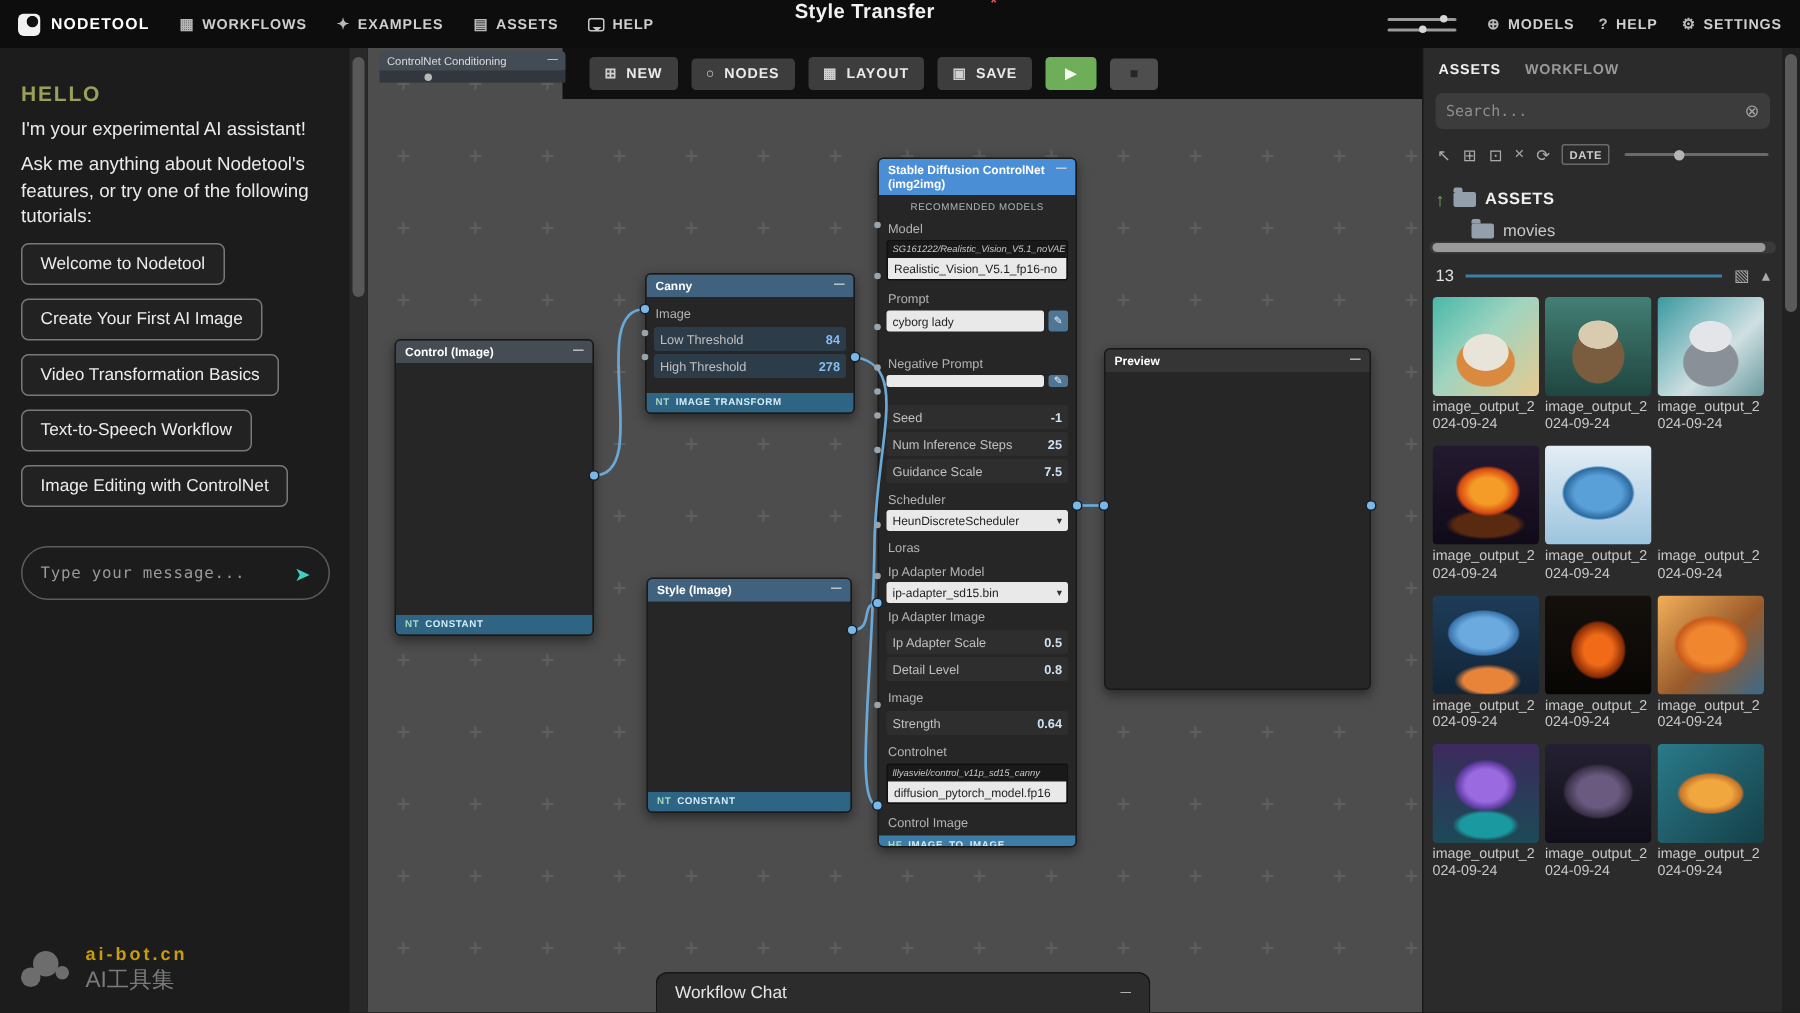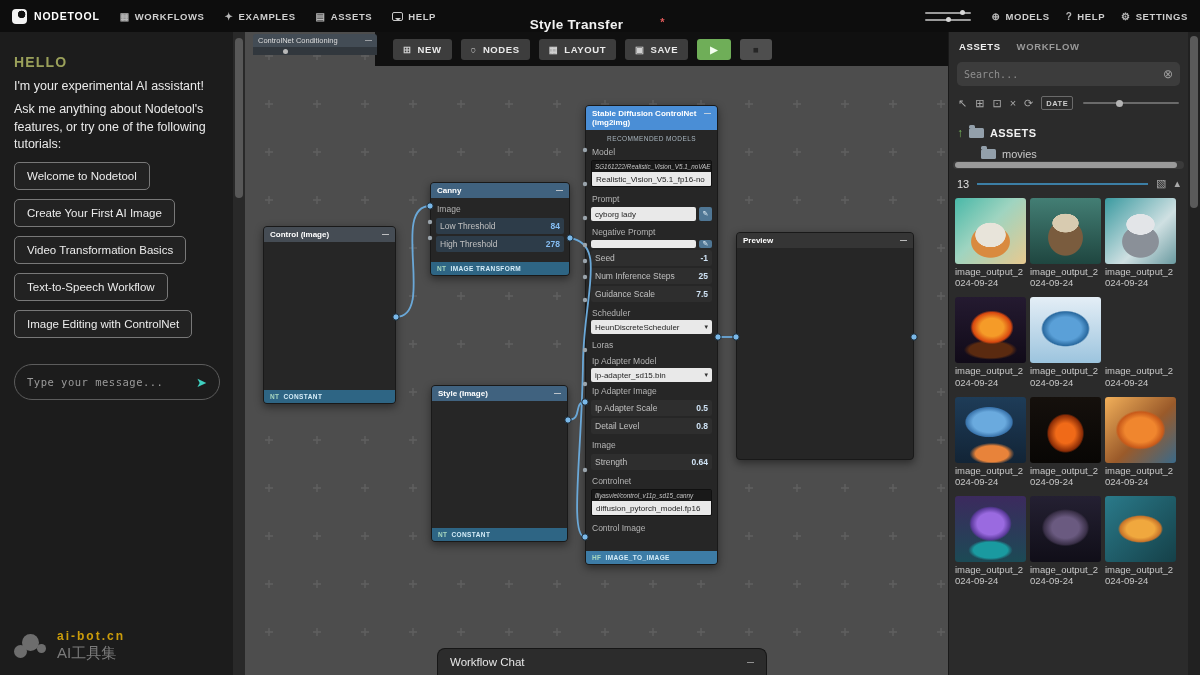--- a/index.html
+++ b/index.html
@@ -15,21 +15,21 @@
   .logo-mark { width:15px; height:15px; border-radius:4px; background:
     radial-gradient(circle at 64% 36%, #111 26%, transparent 30%), #f2f2f2; }
   .logo-text { color:#fff; font-size:10.5px; font-weight:bold; letter-spacing:.8px; }
   .tb-item { display:flex; align-items:center; gap:5px; color:#cfcfcf; font-size:9.5px;
     font-weight:bold; letter-spacing:.6px; cursor:default; }
   .tb-ic { font-size:10px; color:#b8b8b8; }
   .chat-bubble { width:11px; height:9px; border:1.3px solid #c8c8c8; border-radius:2px; position:relative; }
   .chat-bubble::after { content:""; position:absolute; left:2px; bottom:-4px; border:3px solid transparent;
     border-top-color:#c8c8c8; }
   .tb-title { position:absolute; left:50%; top:0; transform:translateX(-52%); height:32px;
-    display:flex; align-items:flex-end; color:#f2f2f2; font-size:13.5px; font-weight:bold; letter-spacing:.3px;gap:34px; }
+    display:flex; align-items:flex-start; color:#f2f2f2; font-size:13.5px; font-weight:bold; letter-spacing:.3px;gap:34px; }
   .unsaved { color:#e05a5a; font-size:11px; margin-left:3px; transform:translateY(-4px); }
   .tb-right { display:flex; align-items:center; gap:16px; padding-right:12px; }
   .dual { display:flex; flex-direction:column; gap:5px; width:46px; margin-right:4px; }
   .dual i { display:block; height:2px; background:#9a9a9a; border-radius:1px; position:relative; }
   .dual i::after { content:""; position:absolute; top:-2px; width:5px; height:5px; background:#d6d6d6; border-radius:50%; }
   .dual i:nth-child(1)::after { right:6px; }
   .dual i:nth-child(2)::after { right:20px; }
 
   
   .lpanel { position:absolute; left:0; top:32px; width:245px; height:643px; background:#1c1c1c; z-index:10; }
@@ -99,21 +99,21 @@
   .f-param.tint { background:#2d3c49; }
   .f-param.tint .pv { color:#85bdf2; }
   .white-in { background:#e9e9e9; color:#1e1e1e; font-size:8px; padding:2.5px 4px; border-radius:2px;
     display:flex; justify-content:space-between; align-items:center; white-space:nowrap; overflow:hidden; }
   .caret { color:#333; font-size:7px; margin-left:3px; }
   .model-box { border:1px solid #101010; border-radius:2px; overflow:hidden; margin:1px 0 3px; }
   .mb-top { background:#191919; color:#c6c6c6; font-size:6.3px; font-style:italic; padding:2px 3px;
     white-space:nowrap; overflow:hidden; }
   .mb-bot { border-radius:0; }
   .reco { font-size:6.5px; color:#a9b6bf; letter-spacing:.4px; text-align:center; padding:3px 0 1px; }
-  .in-row { display:flex; gap:3px; margin:1px 0 2px; align-items:stretch; }
+  .in-row { display:flex; gap:3px; margin:1px 0 12px; align-items:stretch; }
   .in-row .white-in { flex:1; }
   .mini-btn { width:13px; background:#4f7694; color:#eaf6fc; font-size:7px; display:flex; align-items:center;
     justify-content:center; border-radius:2px; flex:none; }
   .chat-dock { position:absolute; left:192px; top:616px; width:330px; height:27px; background:#2c2c2c;
     border:1px solid #161616; border-bottom:none; border-radius:8px 8px 0 0; display:flex;
     justify-content:space-between; align-items:center; padding:0 12px; color:#e6e6e6; font-size:11.5px; z-index:5; }
 
   
   .rpanel { position:absolute; left:948px; top:32px; width:240px; height:643px; background:#2b2b2b;
     border-left:1px solid #191919; z-index:10; }
@@ -274,21 +274,21 @@
         <span>SAVE</span>
       </button>
       <button class="tbtn play">
         <span class="bic">▶</span>
       </button>
       <button class="tbtn stop">
         <span class="bic">■</span>
       </button>
     </div>
 
-    <div class="node" style="left:18px;top:194px;width:133px;height:178px;">
+    <div class="node" style="left:18px;top:194px;width:133px;height:198px;">
       <div class="nhead hd-gray">
         <span>Control (Image)</span>
         <span class="min">—</span>
       </div>
       <div class="nimg" style="height:134px;"></div>
       <div class="nfoot">
         <span class="fp">NT</span>
         <span>CONSTANT</span>
       </div>
     </div>

